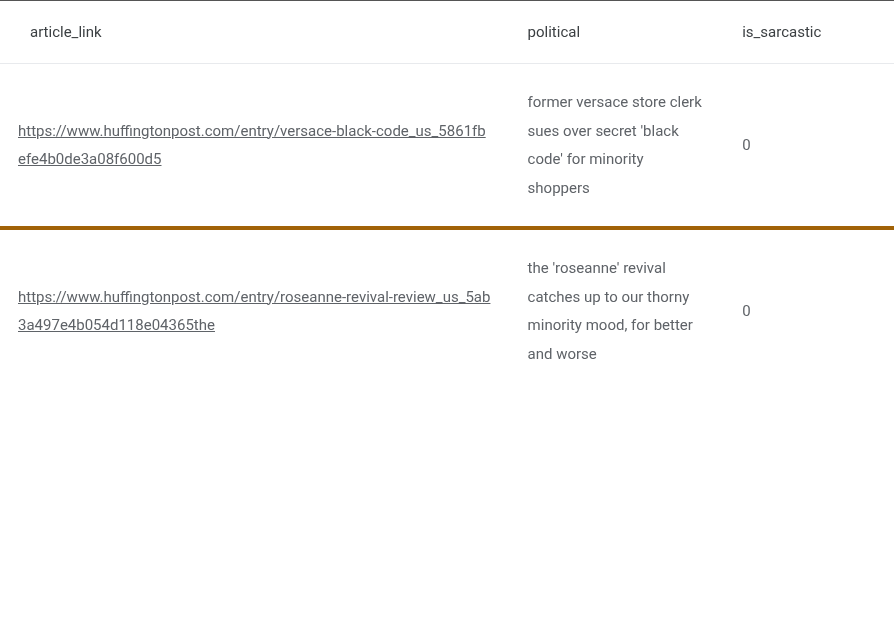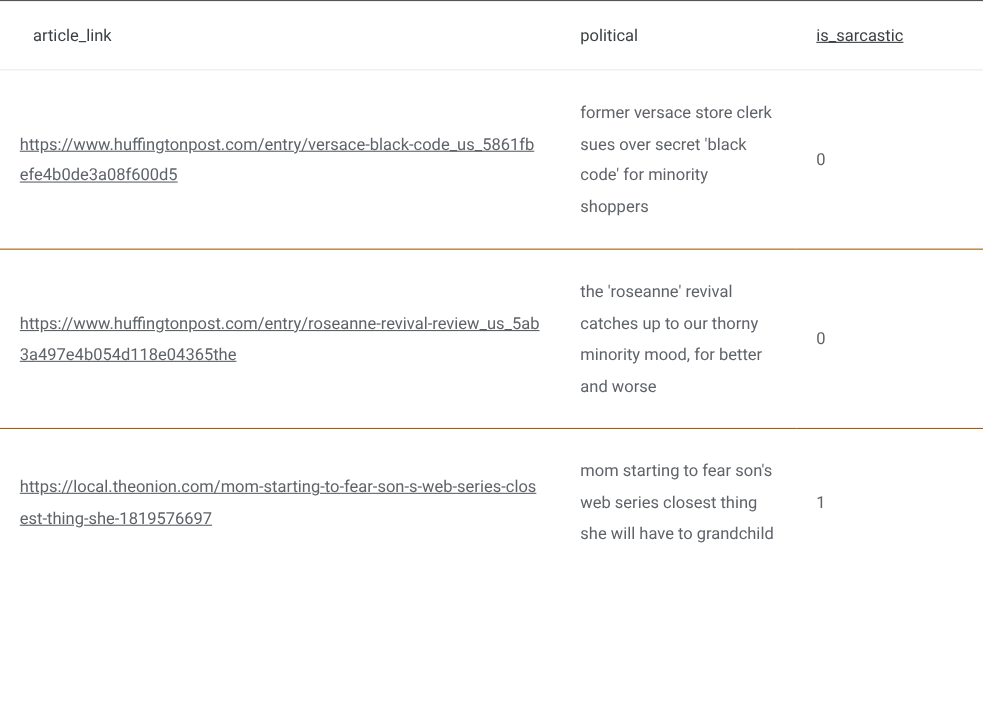--- a/index.html
+++ b/index.html
@@ -32,27 +32,26 @@
     }
     th:nth-child(1) {
       width: 57%;
       padding-left: 30px;
     }
     th:nth-child(2) {
       width: 24%;
     }
     th:nth-child(3) {
       width: 19%;
-      text-decoration: underline;
     }
     td {
       font-size: 15px;
       color: #5f6368;
       padding: 24px 18px;
-      border-bottom: 1px solid #a16207;
+      border-bottom: 4px solid #a16207;
       vertical-align: middle;
       line-height: 1.9;
       word-wrap: break-word;
       overflow-wrap: break-word;
     }
     td:first-child {
       word-break: break-all;
       text-decoration: underline;
     }
     tr:last-child td {
@@ -74,19 +73,14 @@
     <tr>
       <td>https://www.huffingtonpost.com/entry/versace-black-code_us_5861fbefe4b0de3a08f600d5</td>
       <td>former versace store clerk sues over secret 'black code' for minority shoppers</td>
       <td>0</td>
     </tr>
     <tr>
       <td>https://www.huffingtonpost.com/entry/roseanne-revival-review_us_5ab3a497e4b054d118e04365the</td>
       <td>the 'roseanne' revival catches up to our thorny minority mood, for better and worse</td>
       <td>0</td>
     </tr>
-    <tr>
-      <td>https://local.theonion.com/mom-starting-to-fear-son-s-web-series-closest-thing-she-1819576697</td>
-      <td>mom starting to fear son's web series closest thing she will have to grandchild</td>
-      <td>1</td>
-    </tr>
   </tbody>
 </table>
 
 </body></html>

